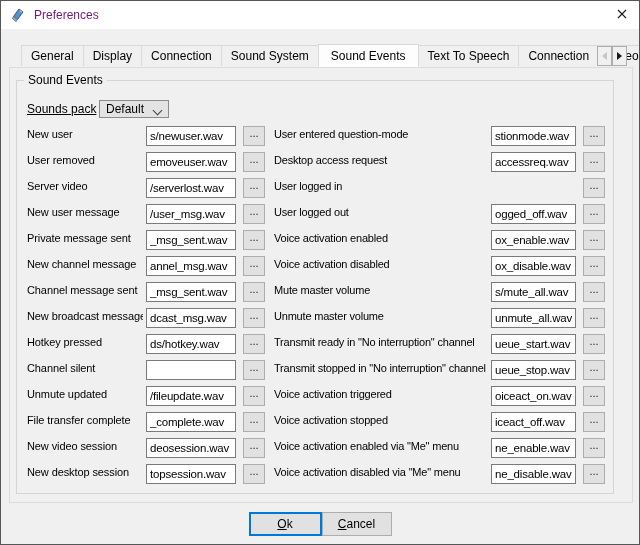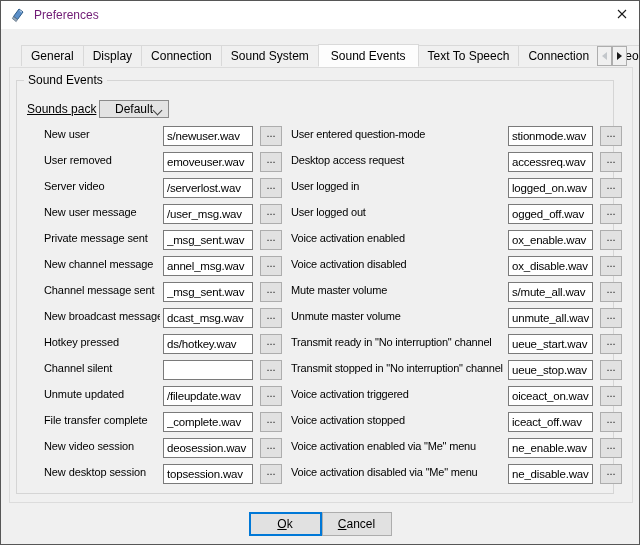--- a/index.html
+++ b/index.html
@@ -41,28 +41,28 @@
   
   .groupbox { position:absolute; left:6px; top:12px; width:598px; height:414px;
               border:1px solid #d5d5d5; }
   .group-label { position:absolute; top:-8px; left:7px; background:#f0f0f0; padding:0 4px;
                  font-size:12px; }
 
   
   .packrow { position:absolute; left:10px; top:17px; height:22px; display:flex; align-items:center; }
   .packrow .lbl { width:72px; font-size:12px;text-decoration:underline; }
   .combo { width:70px; height:14px; background:#e3e3e3; border:1px solid #8a8a8a;
-           display:flex; align-items:center; padding:8px 6px; position:relative;justify-content:center; }
+           display:flex; align-items:center; padding:8px 6px; position:relative; }
   .combo .val { font-size:12px; }
   .combo .chev { position:absolute; right:7px; top:6px; width:7px; height:7px;
                  border-right:1.4px solid #444; border-bottom:1.4px solid #444;
                  transform:rotate(45deg); }
 
   
-  .rows { position:absolute; left:17px; top:42px; width:100%; }
+  .rows { position:absolute; left:0; top:42px; width:100%; }
   .row { position:relative; height:26px; }
   .row .l-label { position:absolute; left:10px; top:5px; width:116px; font-size:11px;
                   letter-spacing:-0.1px; white-space:nowrap; overflow:hidden; }
   .row .l-field { position:absolute; left:129px; top:3px; width:90px; height:20px; }
   .row .l-browse { position:absolute; left:226px; top:3px; width:22px; height:20px; }
   .row .r-label { position:absolute; left:257px; top:5px; width:214px; font-size:11px;
                   letter-spacing:-0.2px; white-space:nowrap; overflow:hidden; }
   .row .r-field { position:absolute; left:474px; top:3px; width:85px; height:20px; }
   .row .r-browse { position:absolute; left:566px; top:3px; width:22px; height:20px; }
 
@@ -156,21 +156,20 @@
     <span class="r-label">Desktop access request</span>
     <span class="r-field"><input class="snd" type="text" value="accessreq.wav" style=""></span>
     <span class="r-browse"><button class="browse">...</button></span>
   </div>
 
   <div class="row">
     <span class="l-label">Server video</span>
     <span class="l-field"><input class="snd" type="text" value="/serverlost.wav" style=""></span>
     <span class="l-browse"><button class="browse">...</button></span>
     <span class="r-label">User logged in</span>
-    <span class="r-field"><input class="snd" type="text" value="logged_on.wav" style=""></span>
     <span class="r-browse"><button class="browse">...</button></span>
   </div>
 
   <div class="row">
     <span class="l-label">New user message</span>
     <span class="l-field"><input class="snd" type="text" value="/user_msg.wav" style=""></span>
     <span class="l-browse"><button class="browse">...</button></span>
     <span class="r-label">User logged out</span>
     <span class="r-field"><input class="snd" type="text" value="ogged_off.wav" style=""></span>
     <span class="r-browse"><button class="browse">...</button></span>

